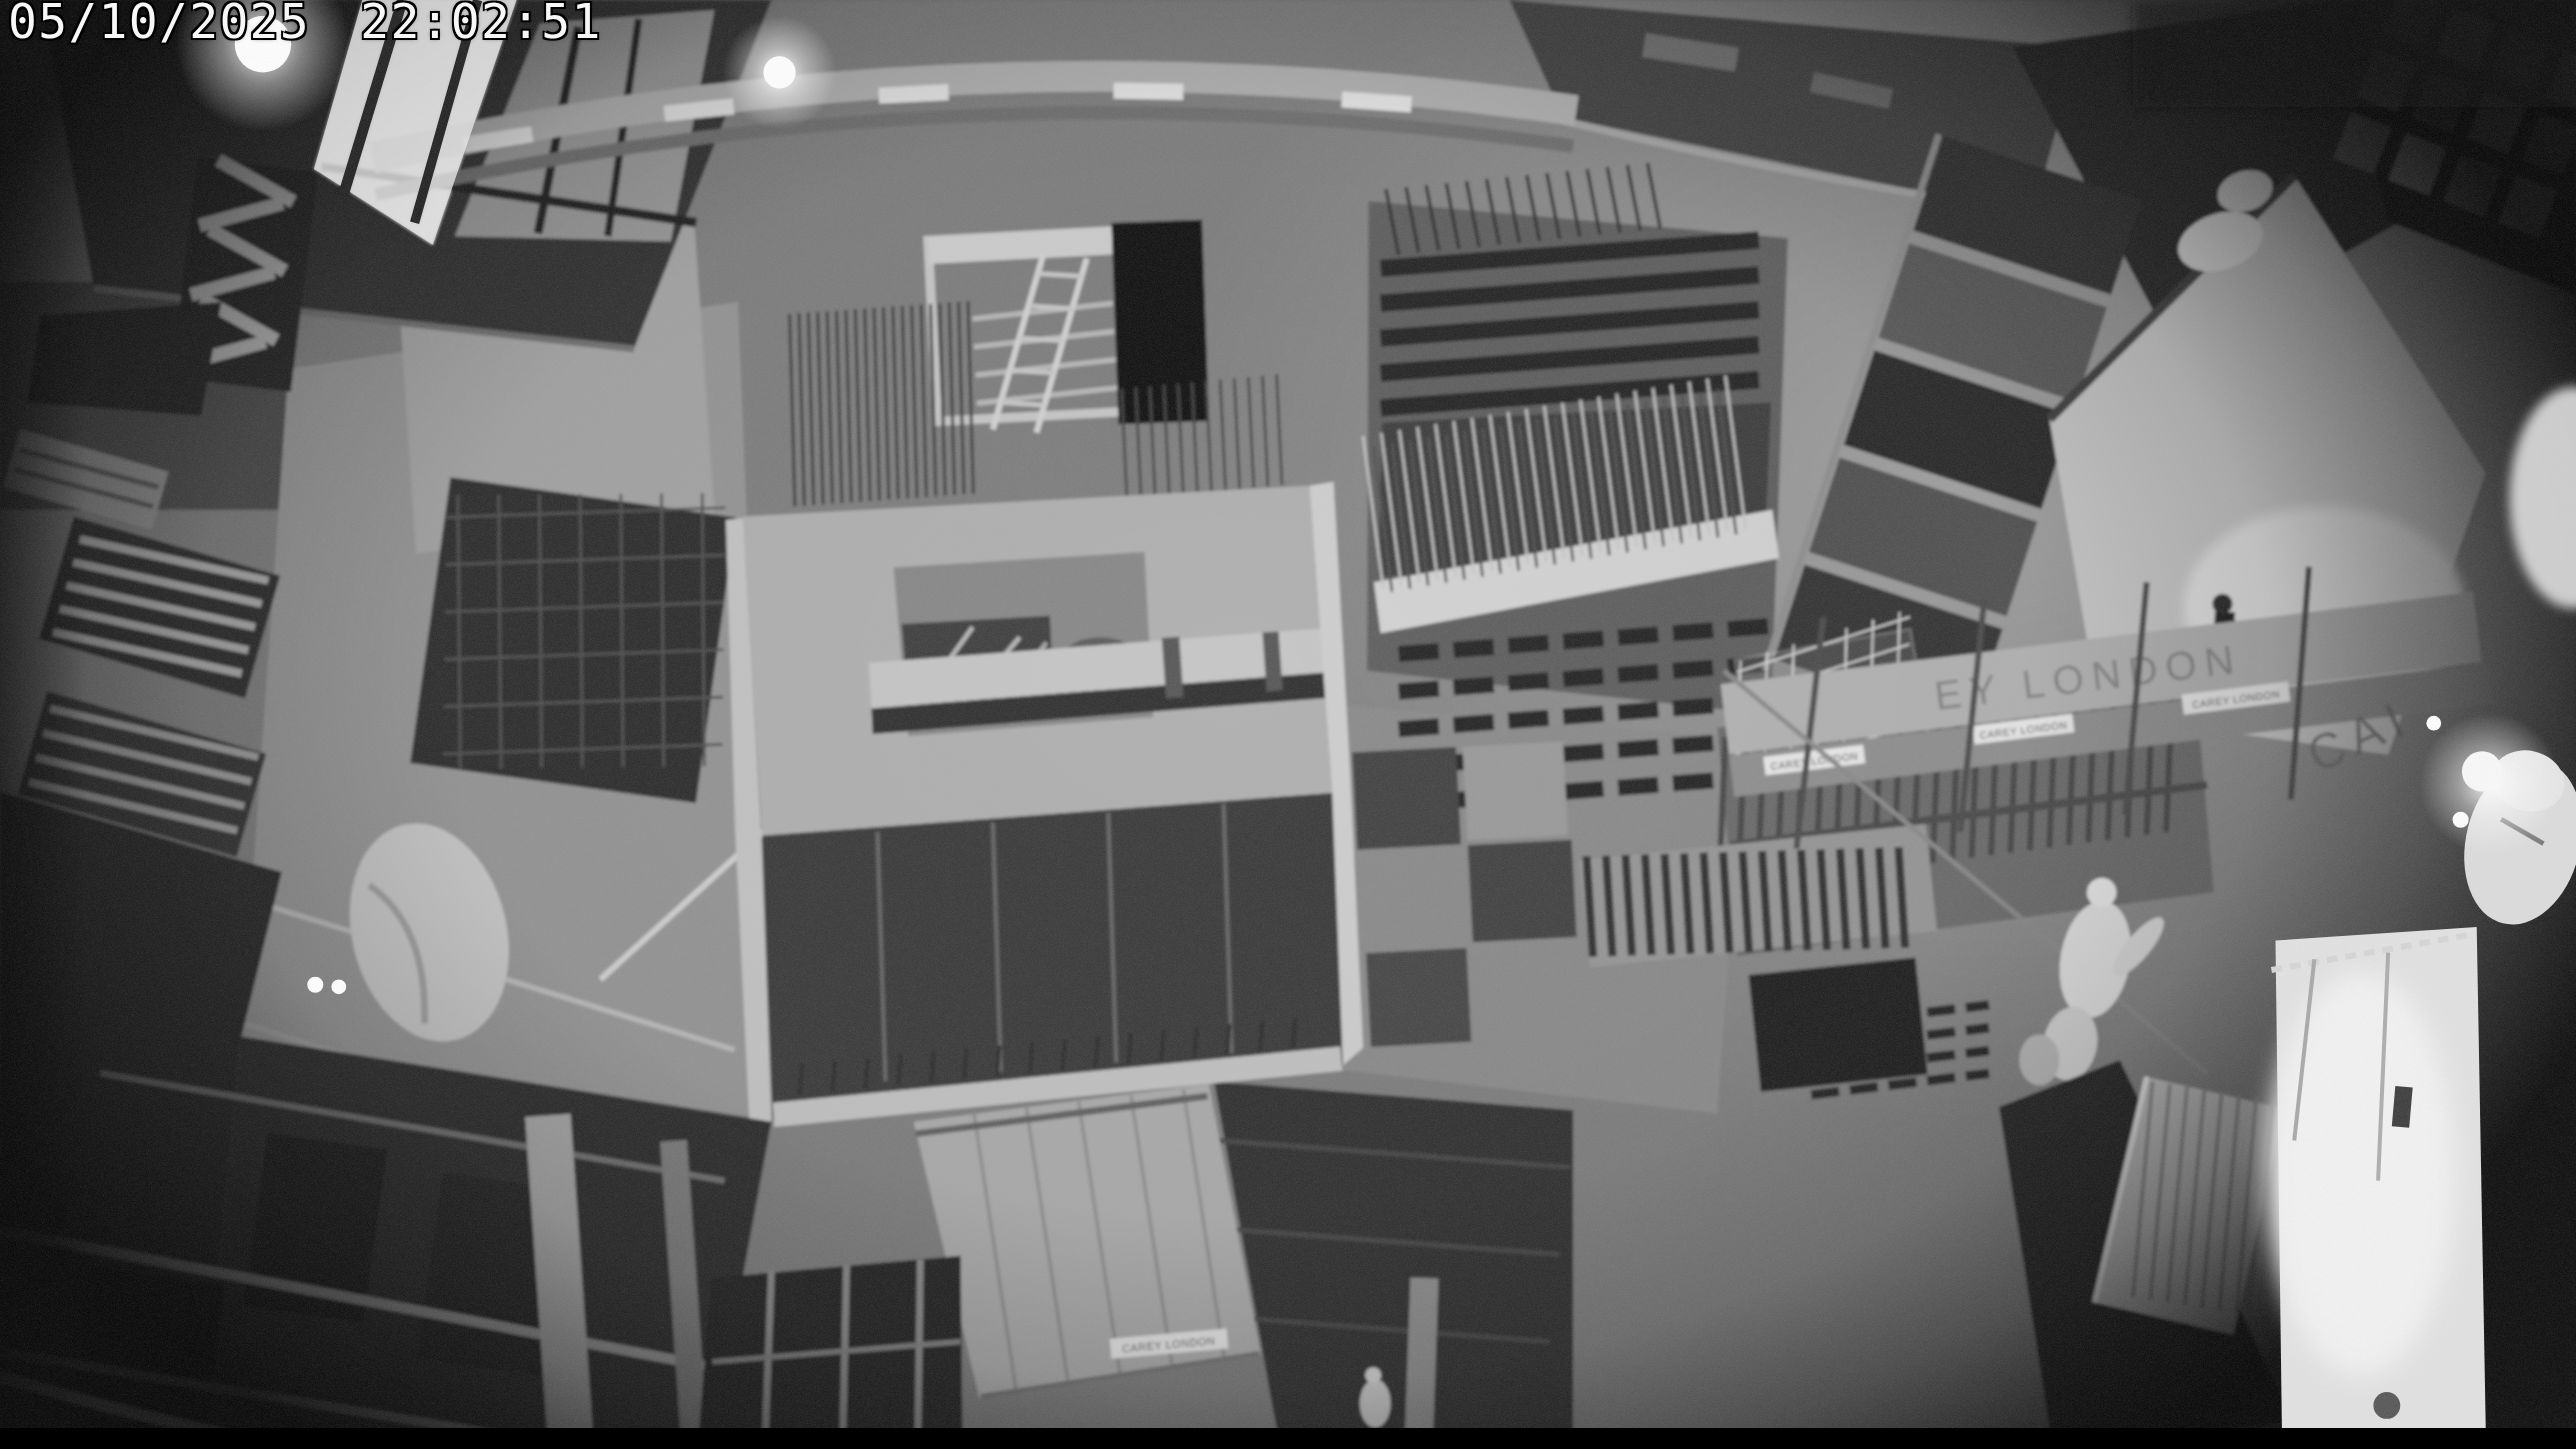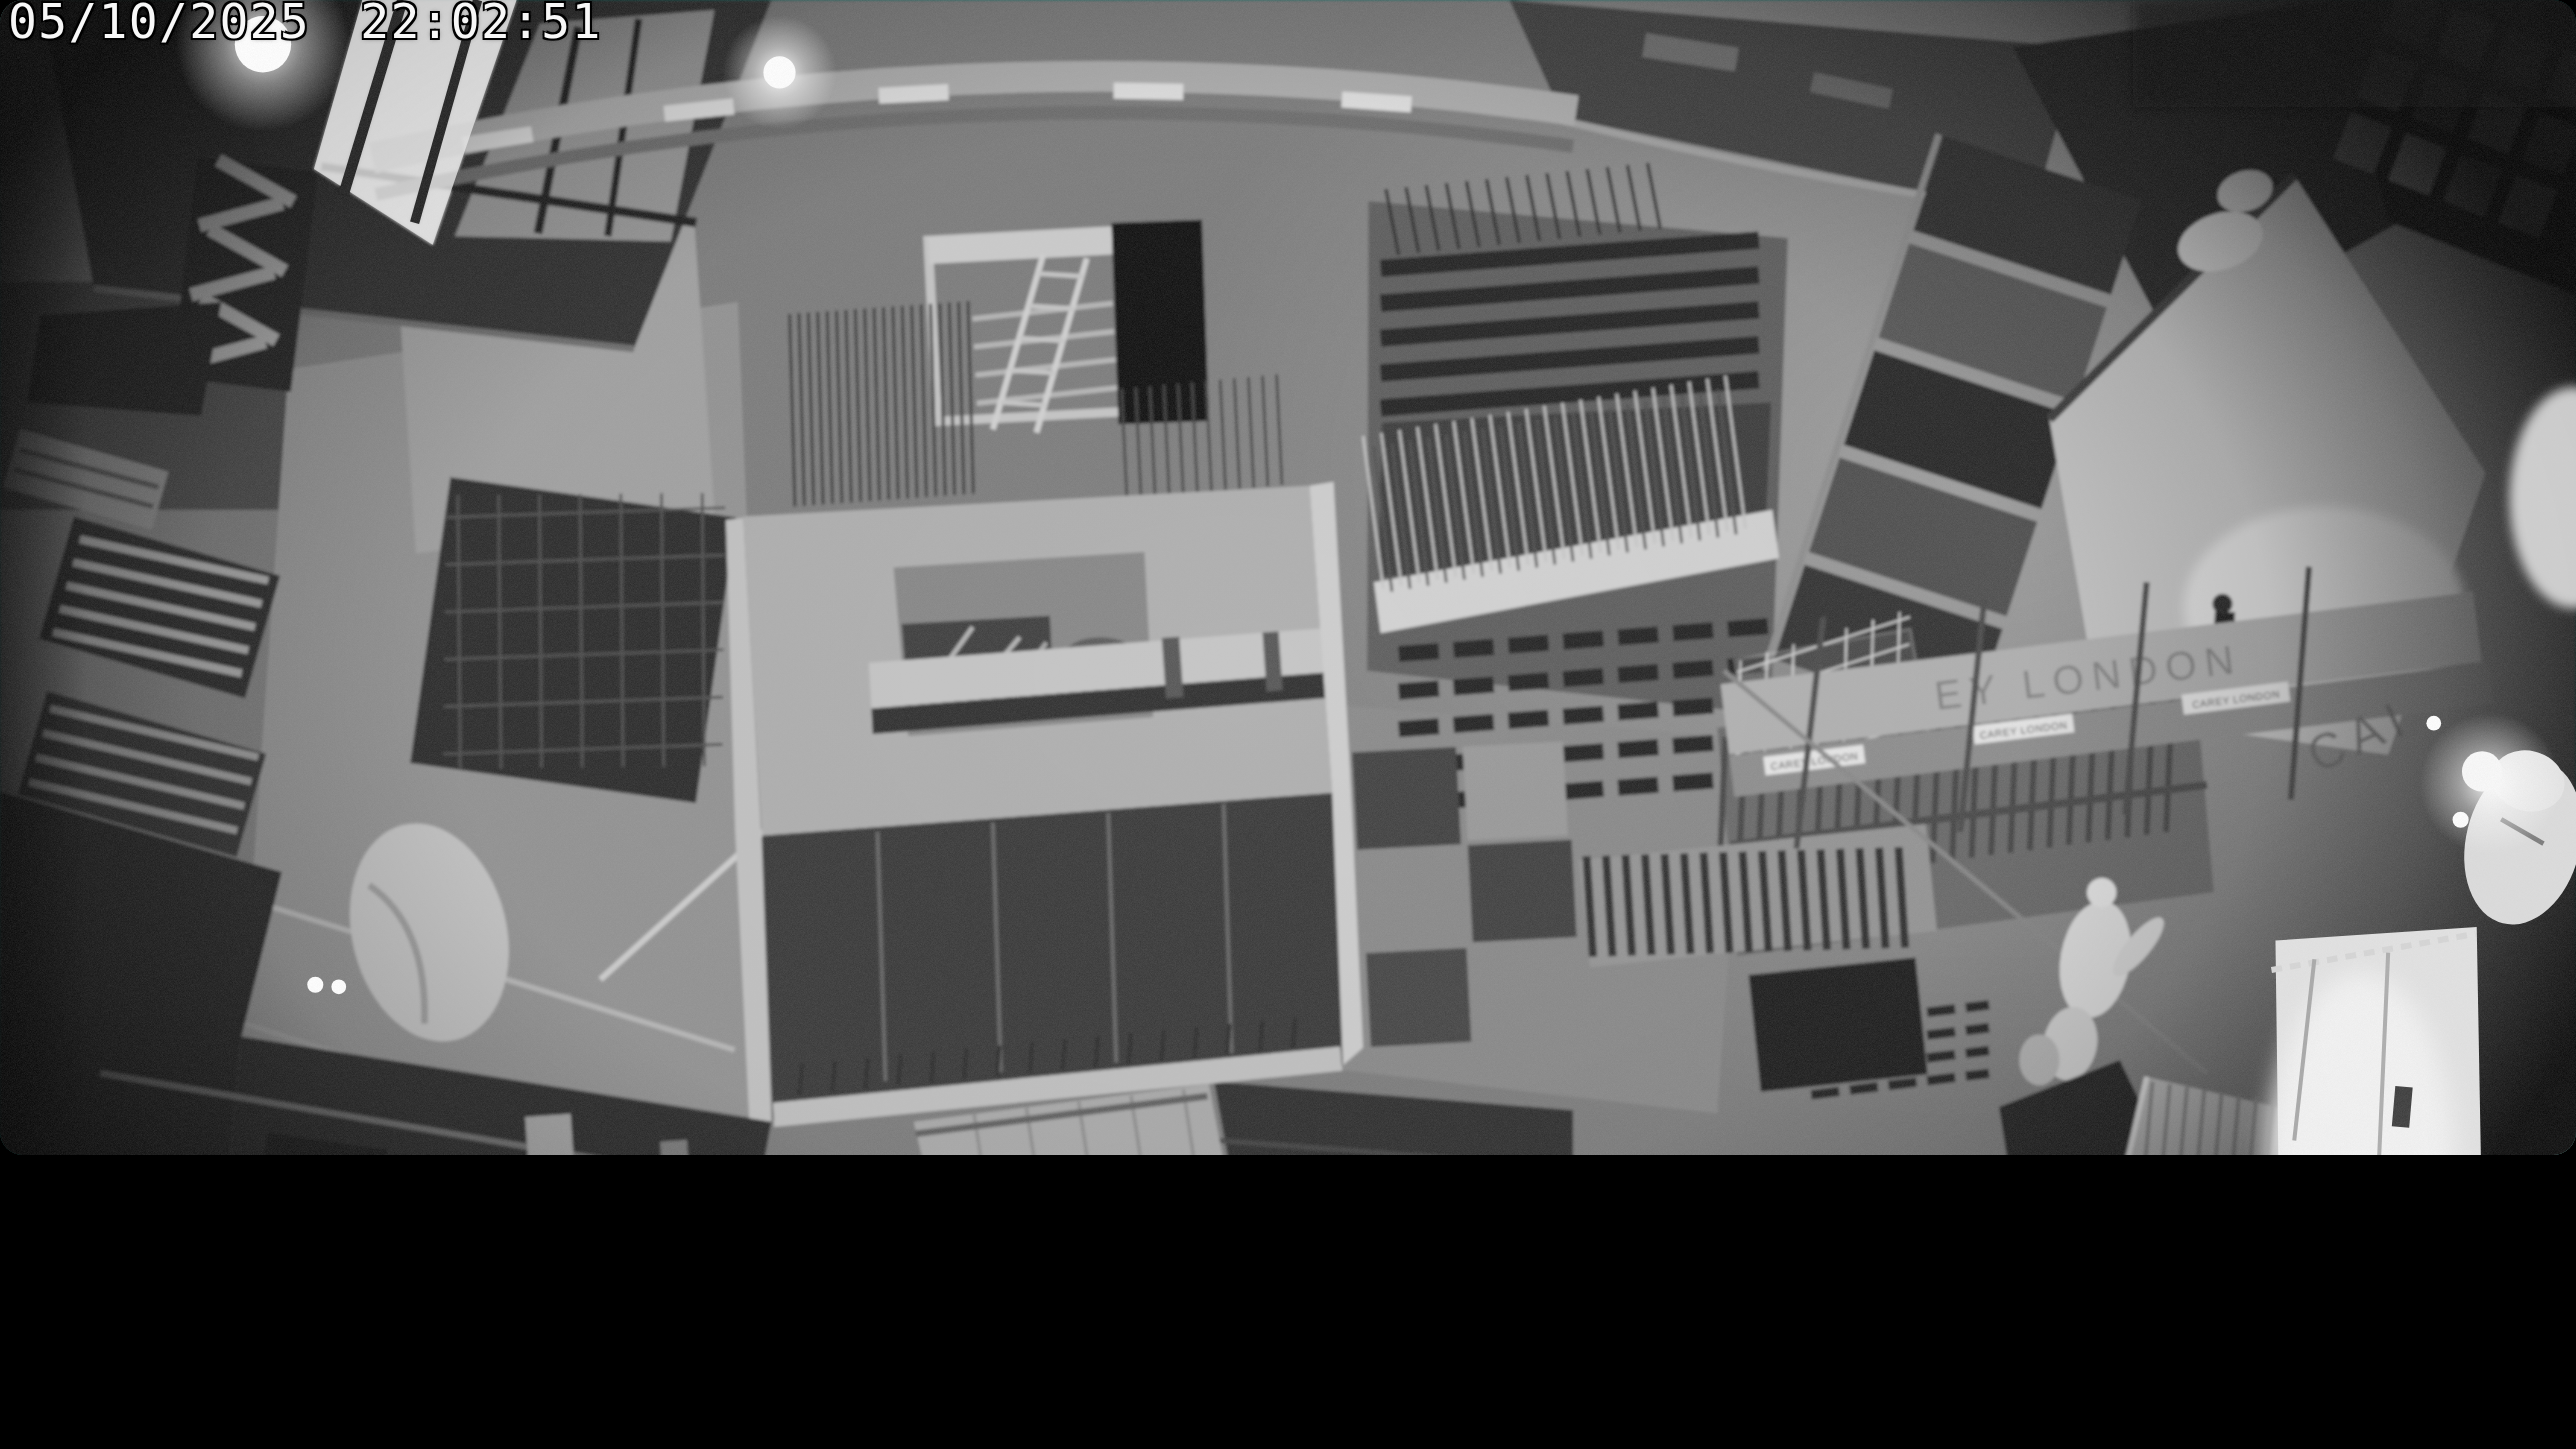--- a/index.html
+++ b/index.html
@@ -1,16 +1,16 @@
 <!DOCTYPE html>
 <html style="font-size:10.7px"><head>
 <meta charset="utf-8">
 <style>
   html,body{margin:0;padding:0;background:#000;}
-  #frame{position:relative;width:2576px;height:1155px;overflow:hidden;background:#0f766e;border-radius:23px;}
+  #frame{position:relative;width:2576px;height:1428px;overflow:hidden;background:#737373;}
   #frame svg{position:absolute;inset:0;display:block;}
   #timestamp{
     position:absolute;left:8px;top:-6.7px;
     font-family:"DejaVu Sans Mono","Liberation Mono",monospace;
     font-size:48px;font-weight:400;letter-spacing:1.3px;word-spacing:20px;
     color:#f7f7f7;white-space:pre;
     text-shadow:-2px -2px 0 #000,2px -2px 0 #000,-2px 2px 0 #000,2px 2px 0 #000,0 0 5.4px rgba(0,0,0,.7);
     z-index:10;
   }
   text{font-family:"Liberation Sans","DejaVu Sans",sans-serif;}

